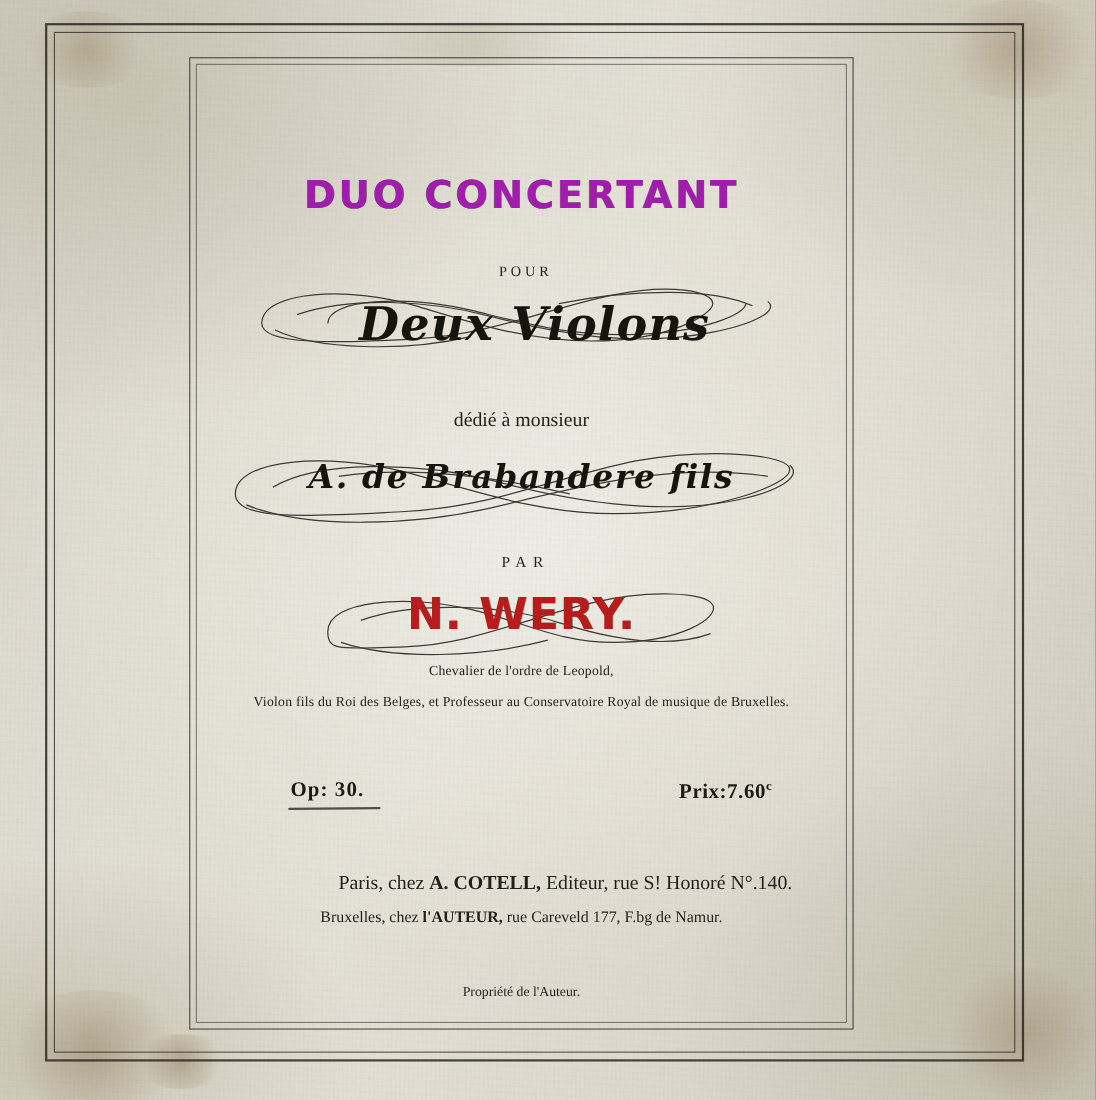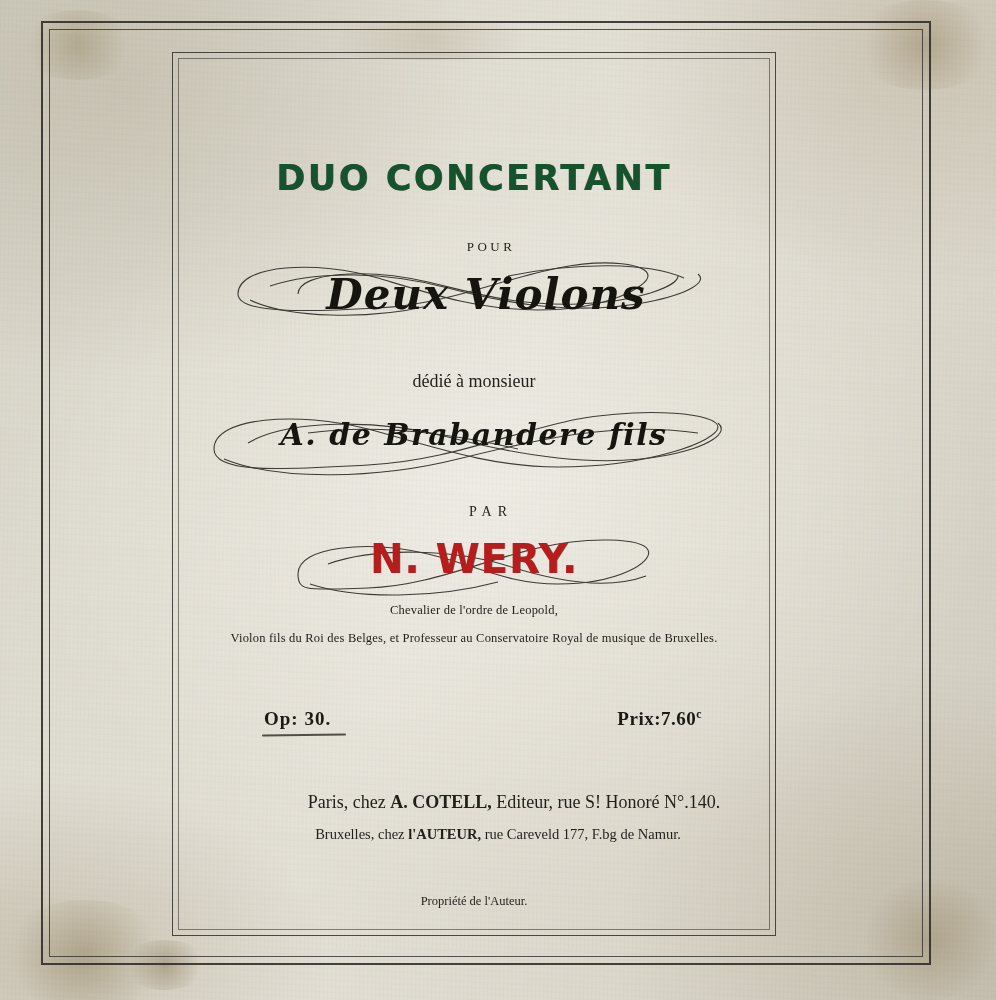--- a/index.html
+++ b/index.html
@@ -82,26 +82,26 @@
     text-align: center;
     color: #1d1c19;
   }
   .title-main {
     position: absolute;
     top: 100px; left: 0; width: 100%;
     font-family: "DejaVu Sans", sans-serif;
     font-weight: bold;
     font-size: 35px;
     letter-spacing: 2.5px;
-    color: #14532d;
+    color: #a21caf;
     text-shadow: 0.5px 0 0 rgba(20,18,12,.55), -0.4px 0.3px 0 rgba(20,18,12,.3);
   }
   .small-caps-word {
     position: absolute;
-    left: 17px; width: 100%;
+    left: 4px; width: 100%;
     font-family: "Liberation Serif", serif;
     font-size: 13px;
     letter-spacing: 3.5px;
     color: #26241e;
   }
   .w-pour { top: 181px; }
   .w-par  { top: 446px; font-size: 14px; letter-spacing: 6px; }
 
   .gothic {
     position: absolute;
@@ -169,21 +169,21 @@
   }
   .sup { font-size: .62em; vertical-align: super; }
 
   .imprint {
     position: absolute;
     left: 0; width: 100%;
     font-family: "Liberation Serif", serif;
     color: #201f19;
   }
   .i1 { top: 734px; font-size: 18px; margin-left: 40px; }
-  .i2 { top: 768px; font-size: 14.5px; padding-left: 24px; }
+  .i2 { top: 768px; font-size: 14.5px; }
   .prop { top: 836px; font-size: 12.5px; font-style: normal; }
 
   .bold { font-weight: bold; }
 
   
   .flourish {
     position: absolute;
     left: 0; width: 100%;
     pointer-events: none;
   }

